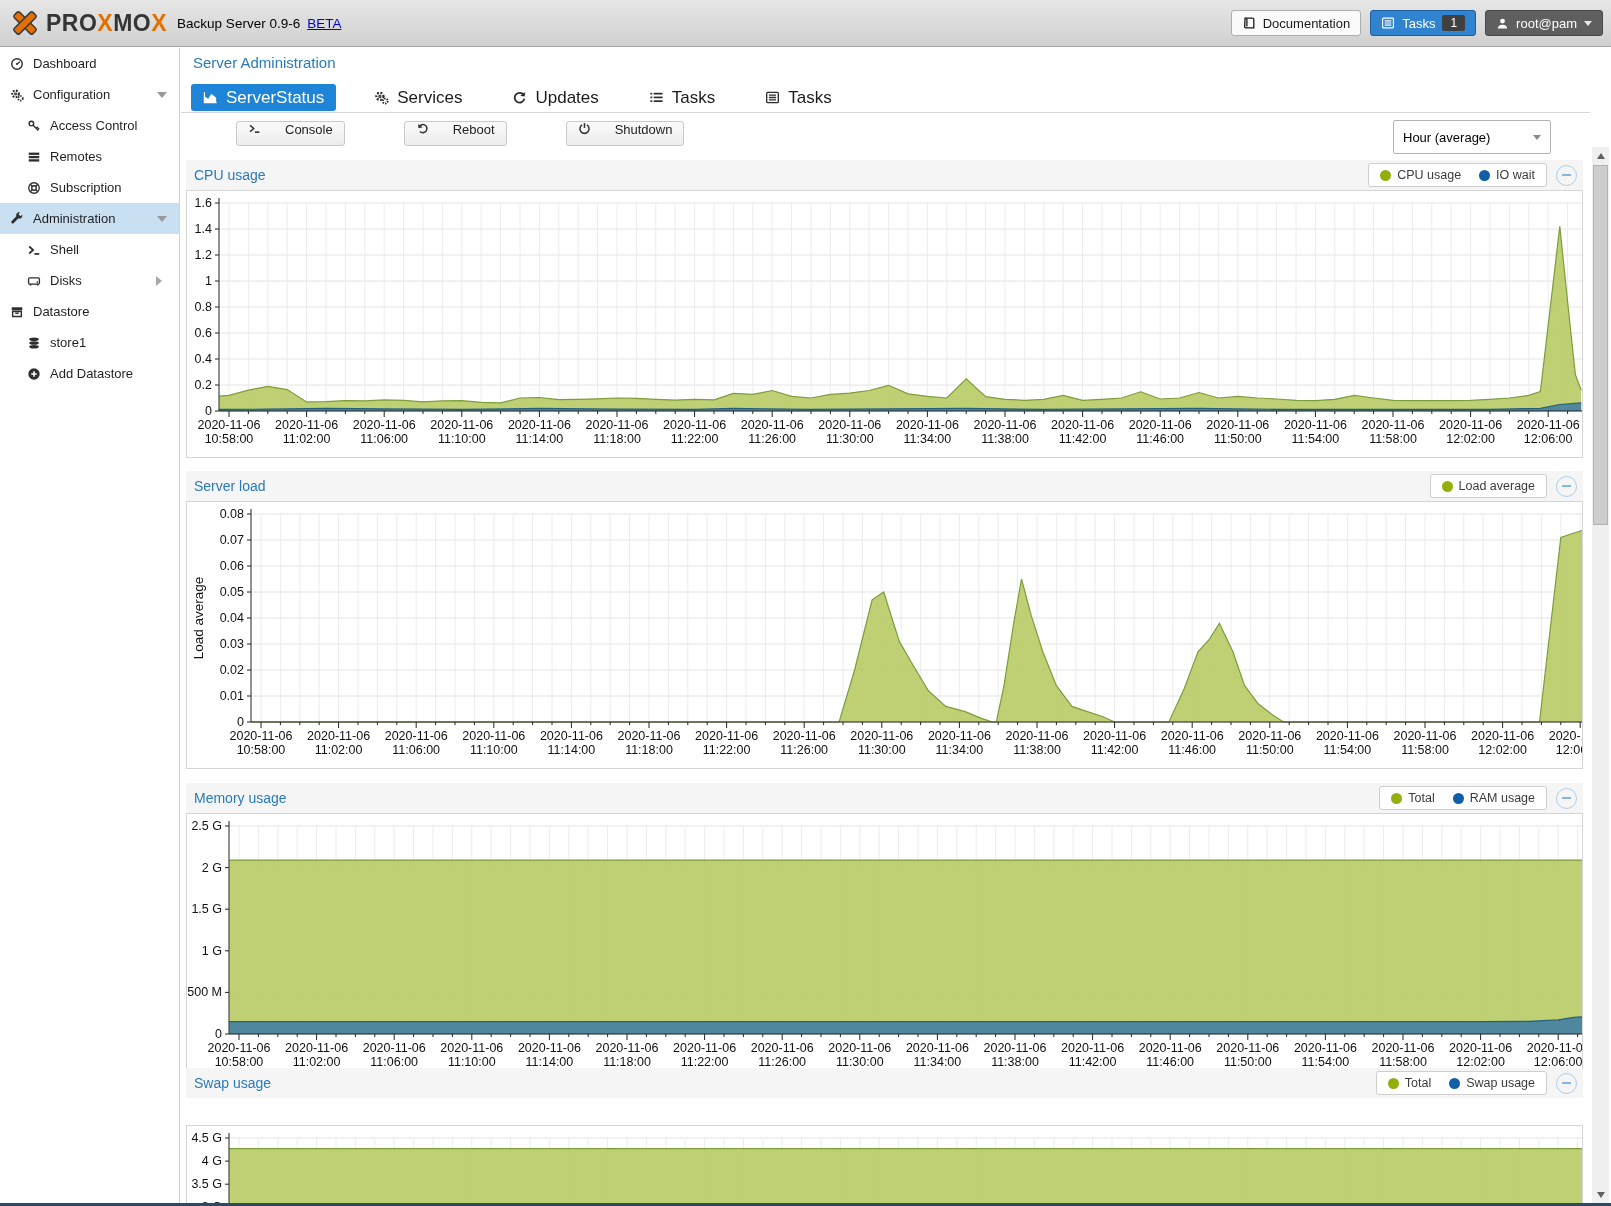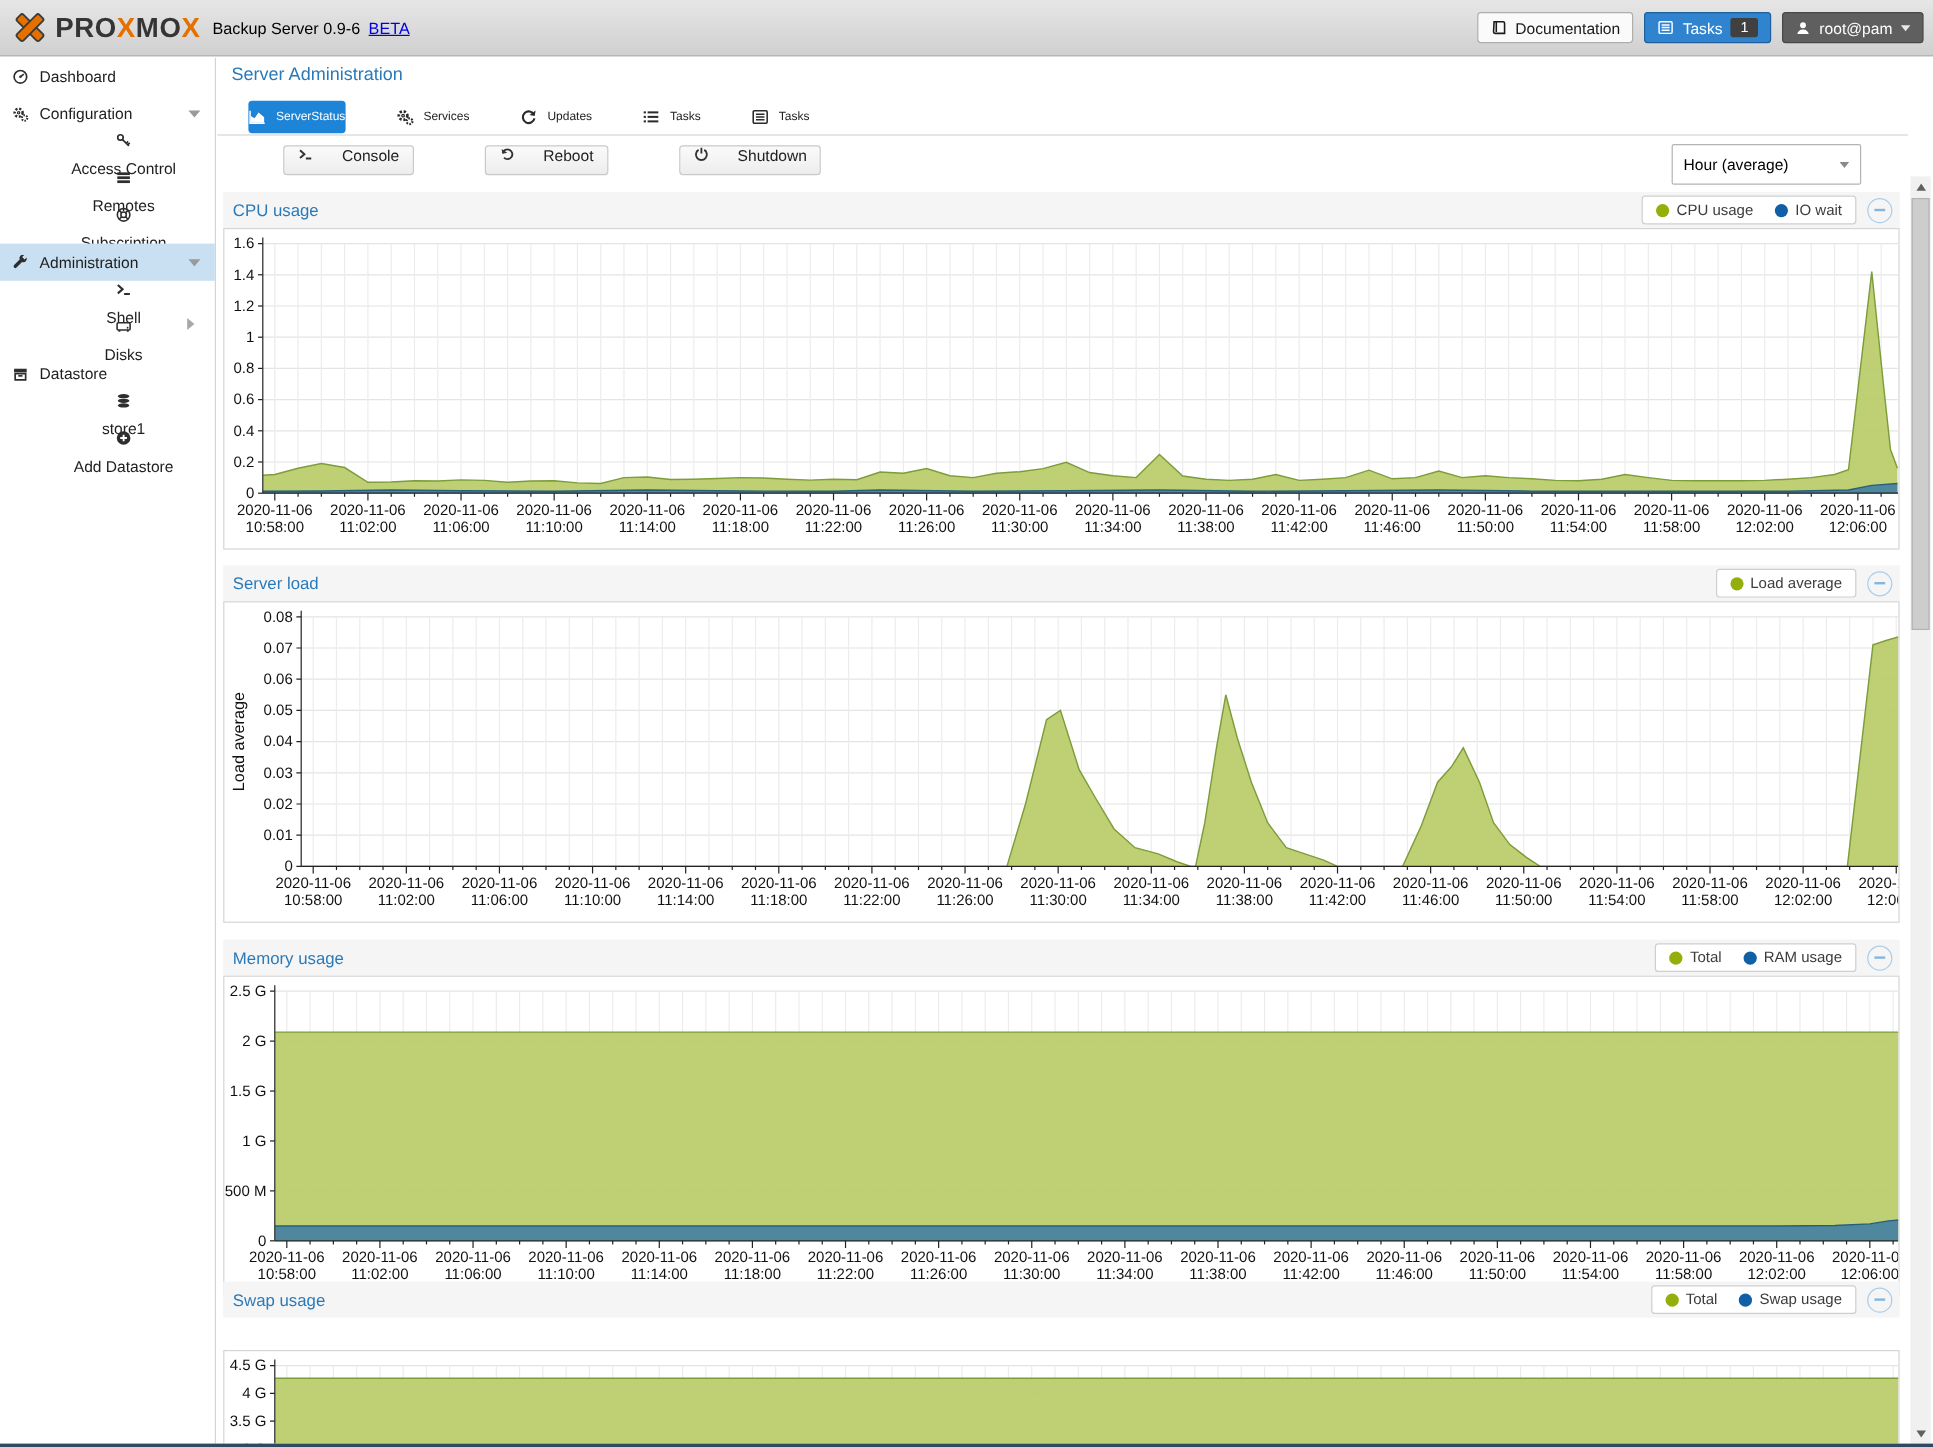--- a/index.html
+++ b/index.html
@@ -19,31 +19,31 @@
   .tb-btn { height:26px; border-radius:3px; padding:0 10px; display:flex; align-items:center; gap:7px; font-size:13px; cursor:pointer; }
   .btn-doc { background:#fafafa; border:1px solid #aeaeae; color:#1a1a1a; }
   .btn-tasks { background:#2f83cf; border:1px solid #1f5f9e; color:#fff; }
   .badge { background:#404040; color:#fff; border-radius:2px; padding:1px 8px; font-size:12px; }
   .btn-user { background:#5f5f5f; border:1px solid #484848; color:#fff; }
   .caret { width:0; height:0; border:4px solid transparent; border-top:5px solid #e8e8e8; margin-top:5px; }
 
   
   .sidebar { position:absolute; left:0; top:48px; width:180px; height:1155px; background:#fff; border-right:1px solid #d4d4d4; }
   .side-item { height:31px; display:flex; align-items:center; padding-left:10px; gap:9px; font-size:13px; color:#1f1f1f; cursor:pointer; position:relative; }
-  .side-item.child { padding-left:27px;flex-direction:column; }
+  .side-item.child { padding-left:27px; }
   .side-item.selected { background:#c9e0f2; }
   .side-item svg { flex:none; color:#2e2e2e; }
   .chev-down { position:absolute; right:12px; width:0; height:0; border:5px solid transparent; border-top:6px solid #9a9a9a; margin-top:5px; }
   .chev-right { position:absolute; right:12px; width:0; height:0; border:5px solid transparent; border-left:6px solid #a8a8a8; margin-left:5px; }
 
   
   .content { position:absolute; left:181px; top:48px; width:1608px; height:1155px; background:#fff; overflow:hidden; }
   .page-title { position:absolute; left:12px; top:6px; color:#2a7ab9; font-size:15px; }
   .tabs { position:absolute; left:10px; top:36px; display:flex; gap:26px; align-items:center; }
-  .tab { height:27px; display:flex; align-items:center; gap:8px; padding:0 0; border-radius:3px; font-size:10px; color:#1c1c1c; cursor:pointer;margin-left:16px; }
+  .tab { height:27px; display:flex; align-items:center; gap:8px; padding:0 12px; border-radius:3px; font-size:17px; color:#1c1c1c; cursor:pointer; }
   .tab svg { color:#2b2b2b; }
   .tab.active { background:#1e84d7; color:#fff; }
   .tab.active svg { color:#fff; }
   .tabs-sep { position:absolute; left:0; top:64px; width:1409px; border-top:1px solid #d6d6d6; }
   .toolbar { position:absolute; left:10px; top:73px; display:flex; gap:14px; }
   .tool-btn { height:25px; padding:0 11px; background:linear-gradient(#fafafa,#ededed); border:1px solid #c9c9c9; border-radius:3px; display:flex; gap:24px; font-size:13px; color:#222; cursor:pointer;margin-left:45px; }
   .tool-btn svg { color:#333; }
   .timeframe { position:absolute; left:1212px; top:72px; width:158px; height:27px; background:#fff; border:1px solid #b3b3b3; border-radius:2px; display:flex; align-items:center; justify-content:space-between; padding:16px 9px; font-size:13px; color:#000000; cursor:pointer; }
   .timeframe .caret { border-top-color:#8a8a8a; }
 

